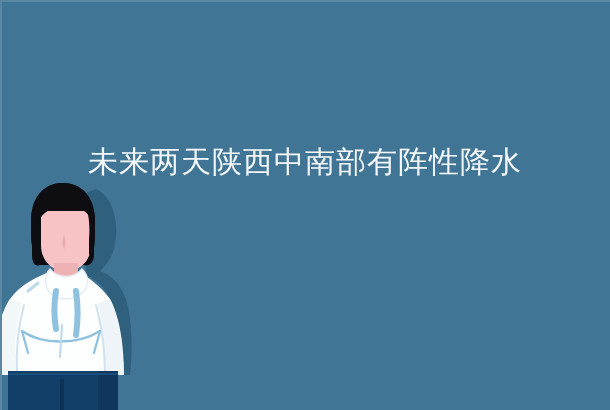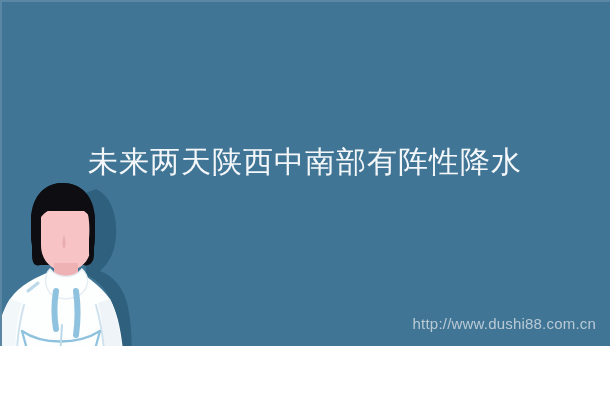--- a/index.html
+++ b/index.html
@@ -3,21 +3,21 @@
 <meta charset="utf-8">
 <style>
   html, body {
     margin: 0;
     padding: 0;
     background: #ffffff;
   }
   #stage {
     position: relative;
     width: 610px;
-    height: 346px;
+    height: 410px;
     overflow: hidden;
     background: #417595;
     font-family: "Liberation Sans", "DejaVu Sans", sans-serif;
   }
 
   
   .frame-edge {
     position: absolute;
     inset: 0;
     border-top: 2px solid #5a87a4;
@@ -134,16 +134,15 @@
 
       <path d="M8 196 L118 196 L118 235 L8 235 Z" fill="#123f68"></path>
       <path d="M98 196 L118 196 L118 235 L98 235 Z" fill="#0d3254" opacity="0.55"></path>
       <path d="M62 204 L62 235" fill="none" stroke="#0d3254" stroke-width="4"></path>
       <path d="M8 199 L118 199" fill="none" stroke="#1a4f7d" stroke-width="2"></path>
     </svg>
   </div>
 
   <div class="headline">未来两天陕西中南部有阵性降水</div>
 
-  <div class="watermark">http://www.dushi88.com.cn</div>
 
   <div class="frame-edge"></div>
 </div>
 
 </body></html>

